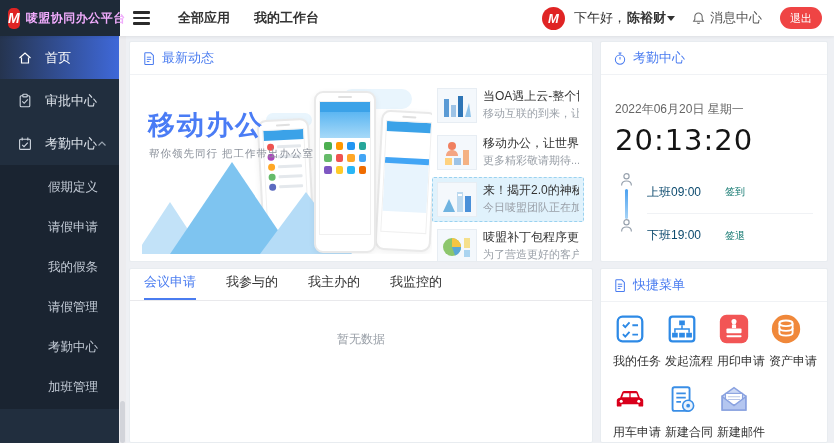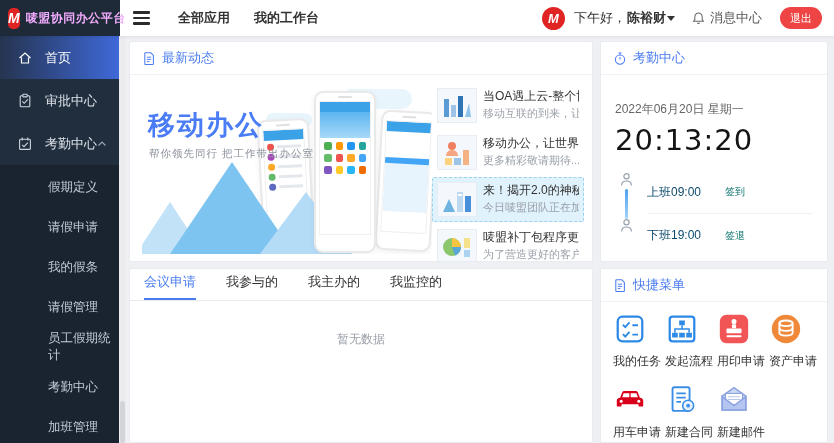--- a/index.html
+++ b/index.html
@@ -213,21 +213,20 @@
       <svg width="10" height="7" viewBox="0 0 10 7">
           <path d="M1.5 5.5 5 2l3.5 3.5" fill="none" stroke="#9aa5b1" stroke-width="1.2"></path>
         </svg>
     </span>
   </div>
   <div class="submenu">
     <div class="sub-item">假期定义</div>
     <div class="sub-item">请假申请</div>
     <div class="sub-item">我的假条</div>
     <div class="sub-item">请假管理</div>
-    <div class="sub-item">员工假期统计</div>
     <div class="sub-item">考勤中心</div>
     <div class="sub-item">加班管理</div>
   </div>
 </div>
 <div class="scroll-track">
     <div class="scroll-thumb"></div>
   </div>
 
 <div class="panel p-news">
   <div class="panel-head">

